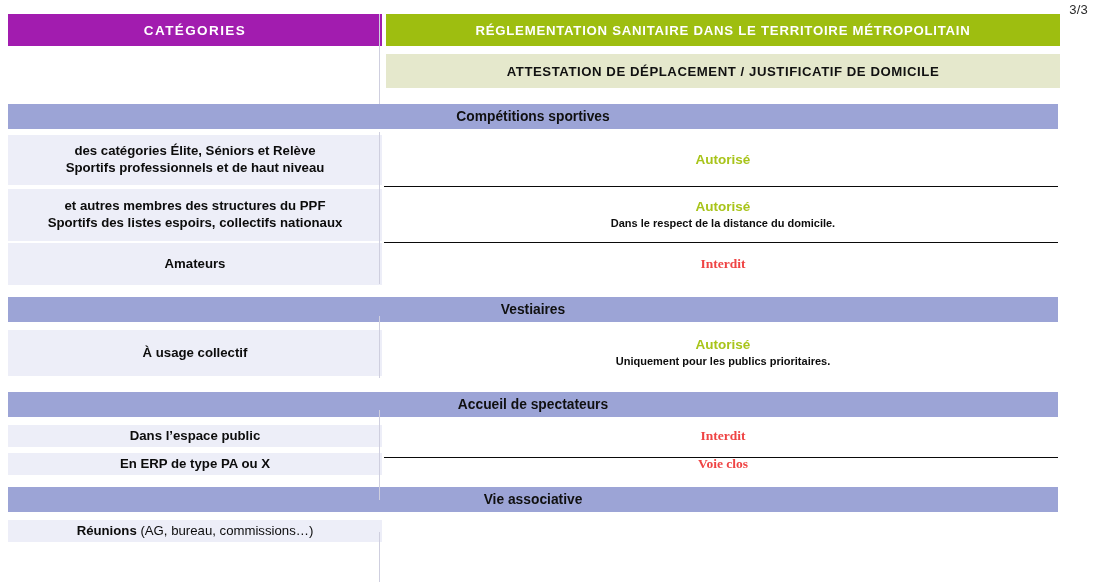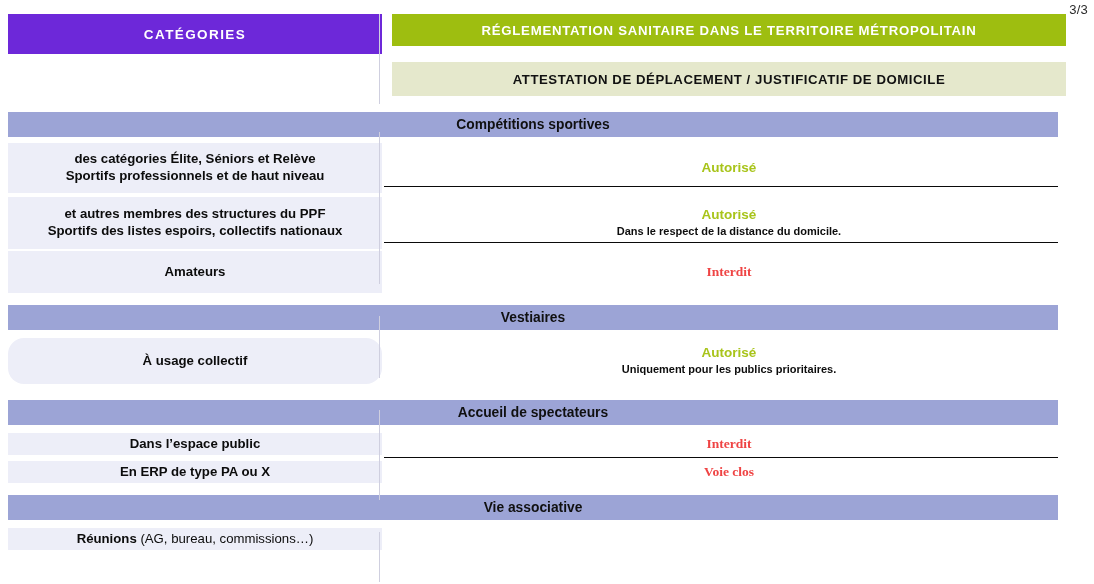--- a/index.html
+++ b/index.html
@@ -51,39 +51,39 @@
     margin-left: 8px;
     display: flex;
     align-items: center;
     justify-content: center;
     text-align: center;
     padding: 4px 10px;
   }
   .cat-cell.spacer { background: transparent; }
 
   .cat-head {
-    background: #6d28d9;
+    background: #a21caf;
     color: #ffffff;
     font-weight: bold;
     font-size: 13.5px;
     letter-spacing: 1.4px;
-    height: 40px;
+    height: 32px;
   }
 
   .cat-body {
     background: #EDEEF8;
     color: #0c0c0c;
     font-weight: bold;
     font-size: 13.2px;
     line-height: 1.28;
   }
 
   
   .reg-cell {
-    margin-left: 10px;
+    margin-left: 4px;
     width: 674px;
     display: flex;
     flex-direction: column;
     align-items: center;
     justify-content: center;
     text-align: center;
     padding: 4px 0;
   }
 
   .reg-head {
@@ -158,21 +158,21 @@
   .gap-2  { height: 2px; }
   .gap-4  { height: 4px; }
   .gap-6  { height: 6px; }
   .gap-8  { height: 8px; }
   .gap-10 { height: 10px; }
 
   .h50 { height: 50px; }
   .h52 { height: 52px; }
   .h34 { height: 22px; }
   .h42 { height: 42px; }
-  .h46 { height: 46px; border-radius: 16px; }
+  .h46 { height: 46px; }
 
   .reg-strong { font-weight: bold; }
   .reg-normal { font-weight: normal; }
 </style>
 </head>
 <body>
 
 <div id="slide">
 
   <div class="page-number">3/3</div>

